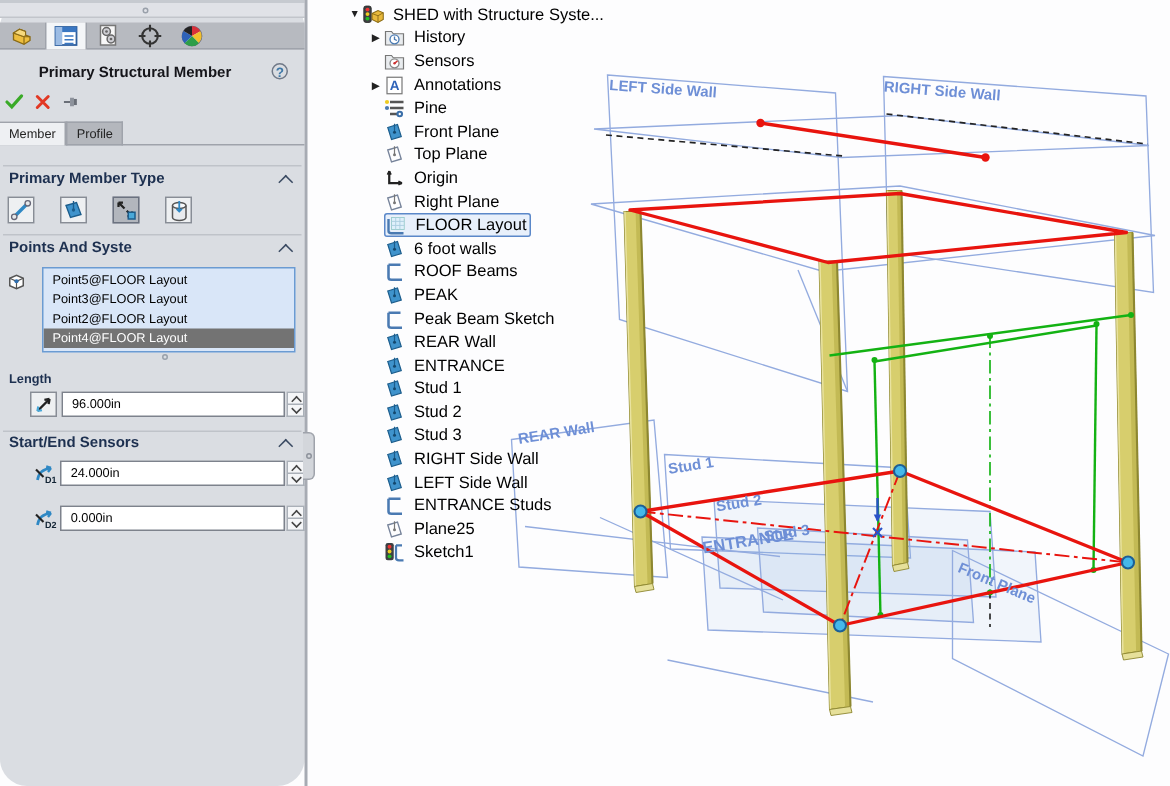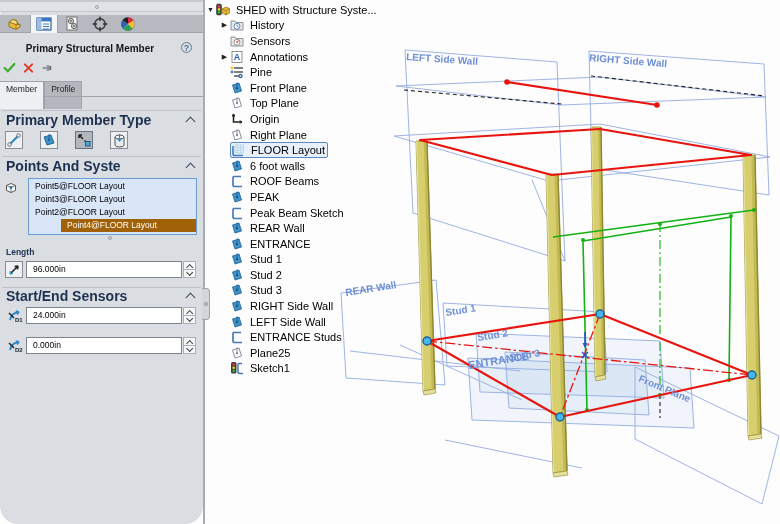--- a/index.html
+++ b/index.html
@@ -35,70 +35,70 @@
     font-weight:bold; font-size:10px; color:#15151a; }
   .help-btn { position:absolute; right:11px; top:9px; width:11px; height:11px; border:1.4px solid #707988;
     border-radius:50%; color:#3e78a8; font-size:9px; font-weight:bold; text-align:center; line-height:10px; }
 
   .pm-actions { height:14px; margin-top:6px; display:flex; align-items:center; padding-left:3px; }
   .act { width:13px; height:13px; display:flex; align-items:center; justify-content:center; }
   .act + .act { margin-left:6px; }
 
   .mp-tabs { display:flex; height:16px; margin-top:6px; position:relative; }
   .mp-tabs::after { content:""; position:absolute; left:0; right:0; bottom:0; height:1px; background:#9fa3ab; }
-  .mp-tab { padding:0 6px; height:28px; line-height:15px; font-size:8.5px; color:#222;
+  .mp-tab { padding:0 6px; height:16px; line-height:15px; font-size:8.5px; color:#222;
     border:1px solid #9fa3ab; border-bottom:none; background:#b4b7bd; position:relative; }
   .mp-tab.active { background:#eef0f3; z-index:1; border-left:none; }
 
   .sect-sep { height:1px; background:#bfc3c9; margin:0 2px; }
   .spacer13 { height:13px; }
   .sect-head { display:flex; align-items:center; justify-content:space-between;
-    padding:0 8px 0 6px; height:17px; font-weight:bold; color:#1d3050; font-size:14px; }
+    padding:0 8px 0 6px; height:17px; font-weight:bold; color:#1d3050; font-size:10px; }
   .sect-head.short { height:15px; }
   .chev { width:8px; height:8px; position:relative; }
   .chev::before { content:""; position:absolute; left:0; top:2px; width:6px; height:6px;
     border-left:1.4px solid #3a4a62; border-top:1.4px solid #3a4a62; transform:rotate(45deg); }
 
   .type-row { display:flex; gap:17px; padding-left:5px; margin-top:3px; height:18px; margin-bottom:7px; }
   .type-btn { width:18px; height:18px; background:#eef0f2; border:1px solid #888d96;
     display:flex; align-items:center; justify-content:center; }
   .type-btn.selected { background:#b2b6bd; border:1px solid #6b7280; }
 
   .pts-row { display:flex; margin-top:4px; padding-left:4px; }
   .pts-icon { width:14px; height:14px; margin-top:3px; }
   .listbox { margin-left:5px; width:169px; height:57px; background:#d9e6f8;
     border:1px solid #6b9bd2; overflow:hidden; padding-top:1px; }
   .listbox .li { height:13px; line-height:13px; padding-left:6px; font-size:8.5px; color:#000;
     white-space:nowrap; }
-  .listbox .li.selected { background:#a16207; color:#fff;margin-left:32px; }
+  .listbox .li.selected { background:#737373; color:#fff; }
   .list-grip { width:4px; height:4px; border:1px solid #98a0aa; border-radius:50%;
     margin:1px auto 0 auto; }
 
   .field-label { font-weight:bold; color:#1d3050; margin-top:7px; height:10px; padding-left:6px; font-size:8.5px; }
-  .input-row { display:flex; align-items:flex-start; padding-left:5px; margin-top:4px; height:17px; }
+  .input-row { display:flex; align-items:flex-start; padding-left:5px; margin-top:4px; height:17px;margin-left:15px; }
   .input-row.gap { margin-top:13px; }
   .in-icon { width:18px; height:17px; background:#eef0f2; border:1px solid #888d96;
     display:flex; align-items:center; justify-content:center; margin-right:3px; }
   .in-icon.flat { background:transparent; border:none; width:20px; margin-right:1px; }
   .txt { width:156px; height:17px; background:#fff; border:1px solid #7d828c;
     font-size:8.5px; padding-left:6px; line-height:15px; color:#000; }
   .spin { width:13px; height:17px; margin-left:1px; display:flex; flex-direction:column; }
   .spin div { flex:1; background:#f5f6f8; border:1px solid #aab0b8; position:relative; }
   .spin div + div { border-top:none; }
   .spin .up::after, .spin .dn::after { content:""; position:absolute; left:3.4px;
     width:4.4px; height:4.4px; }
   .spin .up::after { top:2.6px; border-left:1.4px solid #444; border-top:1.4px solid #444;
     transform:rotate(45deg); }
   .spin .dn::after { top:0.4px; border-right:1.4px solid #444; border-bottom:1.4px solid #444;
     transform:rotate(45deg); }
 
   
   #tree { position:absolute; left:205px; top:2px; width:185px; z-index:1;
     font-size:11px; color:#000; }
-  .trow { height:15.6px; display:flex; align-items:center; white-space:nowrap; }
+  .trow { height:15.6px; display:flex; align-items:center; white-space:nowrap;margin-left:26px; }
   .trow .arr { width:11px; text-align:center; font-size:7px; color:#222; flex:none; }
   .trow .ticon { width:14px; height:14px; margin-right:4px; flex:none; }
   .trow .tlabel { padding:0 2px; }
   .trow.selected .sel-wrap { border:1px solid #5b88c9; background:#e8f0fb; border-radius:2px;
     display:flex; align-items:center; }
   .sel-wrap { display:flex; align-items:center; }
 </style>
 </head>
 <body>
 

